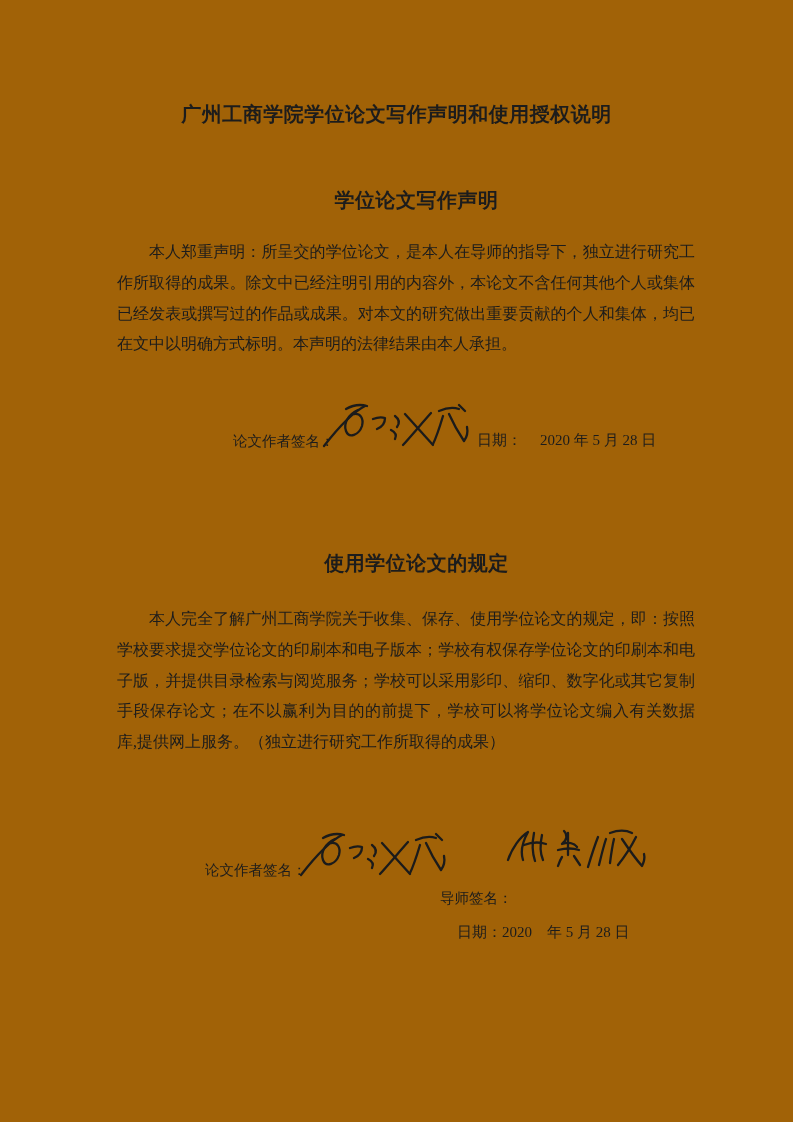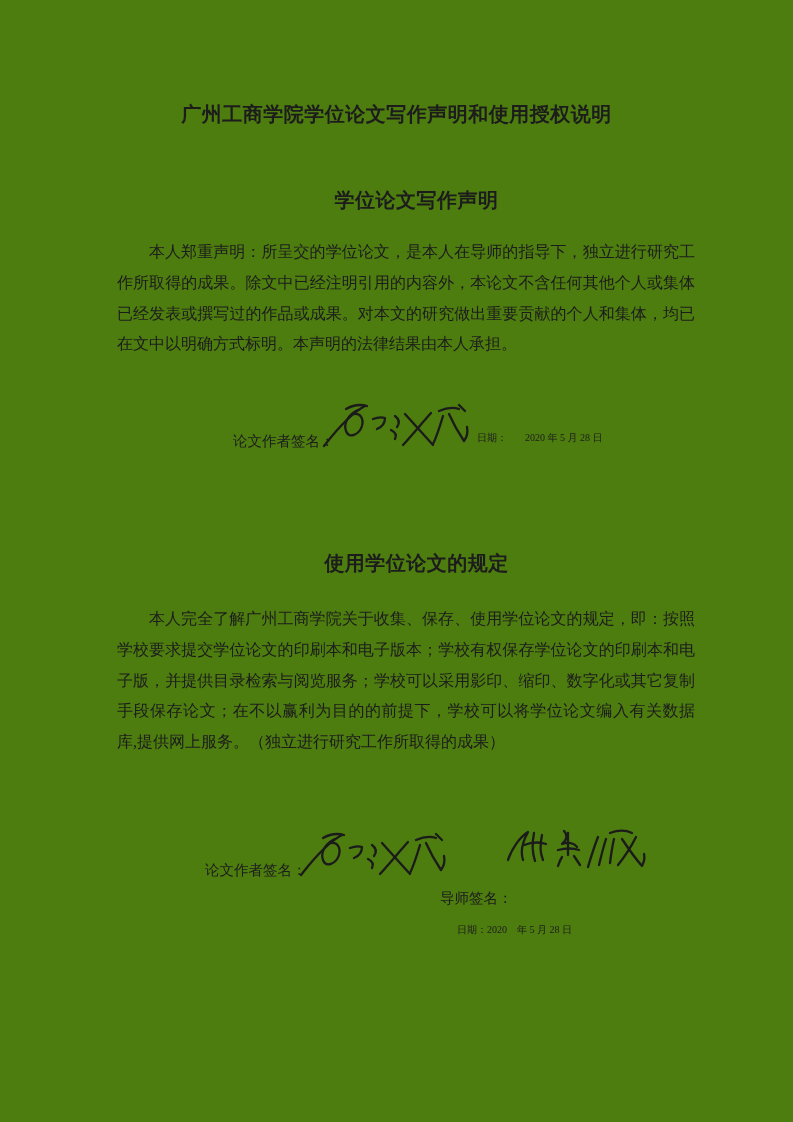--- a/index.html
+++ b/index.html
@@ -4,21 +4,21 @@
 <style>
   html, body {
     margin: 0;
     padding: 0;
     background: #ffffff;
   }
   .page {
     position: relative;
     width: 793px;
     height: 1122px;
-    background: #4d7c0f;
+    background: #a16207;
     color: #1c1c1c;
     font-family: "Liberation Serif", "DejaVu Serif", serif;
     overflow: hidden;
   }
   .doc-title {
     position: absolute;
     top: 101px;
     left: 0;
     width: 100%;
     margin: 0;
@@ -54,21 +54,21 @@
   }
   #declaration-body { top: 237px; }
   #authorization-body { top: 604px; }
   .sig-label {
     position: absolute;
     font-size: 14.5px;
     white-space: nowrap;
   }
   .date-line {
     position: absolute;
-    font-size: 10px;
+    font-size: 15px;
     white-space: nowrap;
   }
   .date-line .gap { margin-left: 18px; }
   .sig-svg {
     position: absolute;
   }
   .sig-svg path {
     fill: none;
     stroke: #1b1b1b;
     stroke-width: 2.3;

